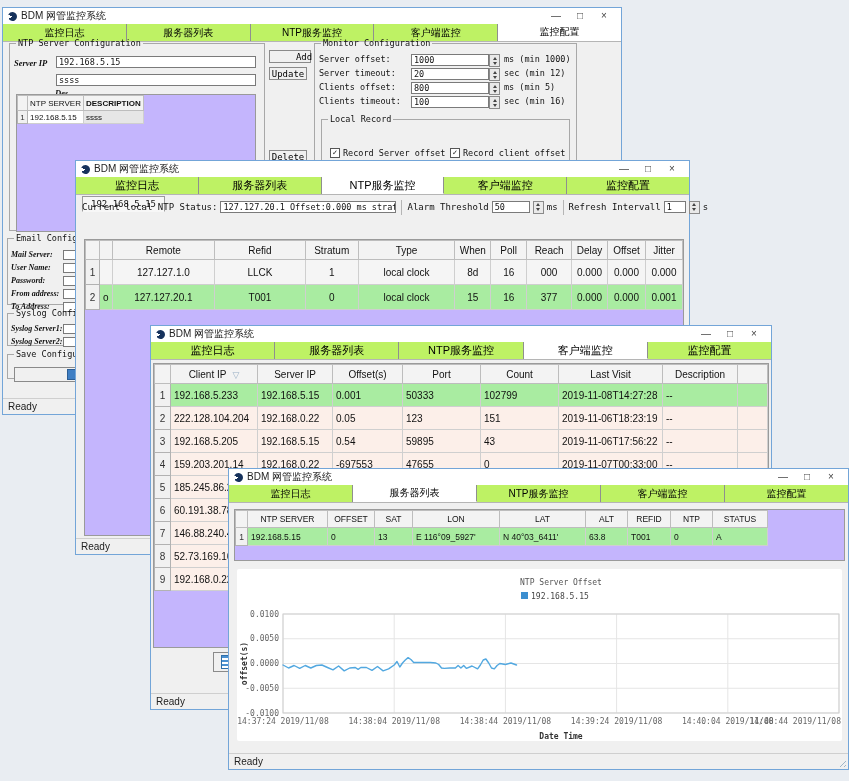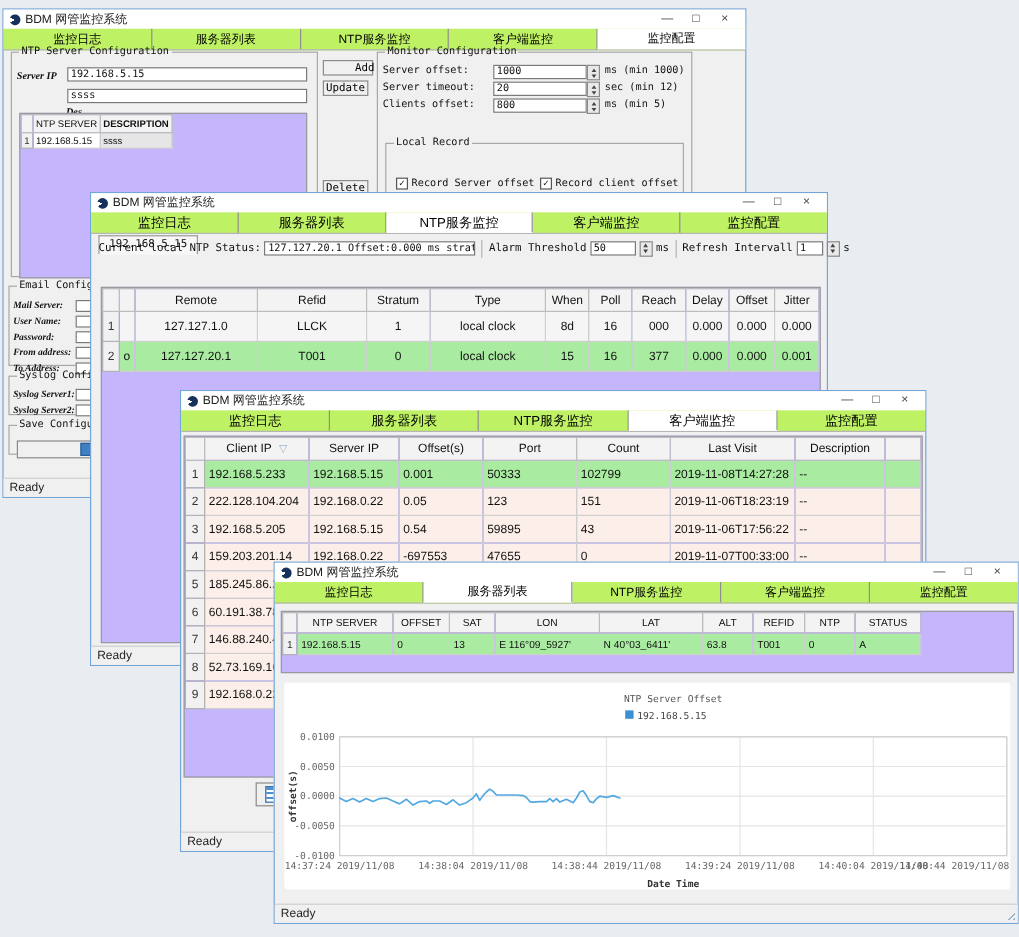--- a/index.html
+++ b/index.html
@@ -160,20 +160,29 @@
           </div>
           <div class="mrow">
             <span class="mlabel">Clients offset:</span>
             <div class="tbx mtbx">800</div>
             <div class="spin">
               <div class="up"></div>
               <div class="dn"></div>
             </div>
             <span class="munit">ms (min 5)</span>
           </div>
+          <div class="mrow">
+            <span class="mlabel">Clients timeout:</span>
+            <div class="tbx mtbx">100</div>
+            <div class="spin">
+              <div class="up"></div>
+              <div class="dn"></div>
+            </div>
+            <span class="munit">sec (min 16)</span>
+          </div>
         </div>
       <fieldset class="fs" style="left:6px;top:66px;width:249px;height:60px;">
         <legend>Local Record</legend>
         <label class="cb" style="left:8px;top:24px;">
           <span class="cbbox">✓</span>
           <span>Record Server offset</span>
         </label>
         <label class="cb" style="left:128px;top:24px;">
           <span class="cbbox">✓</span>
           <span>Record client offset</span>

